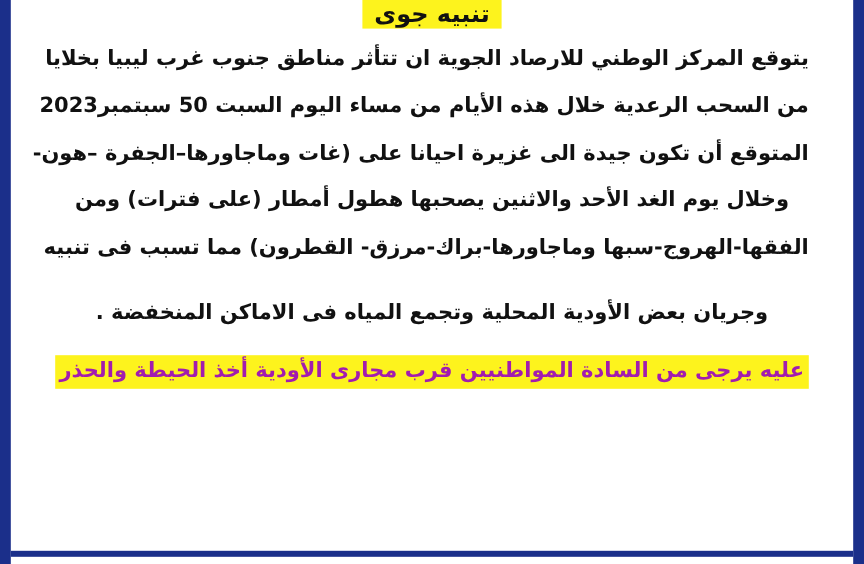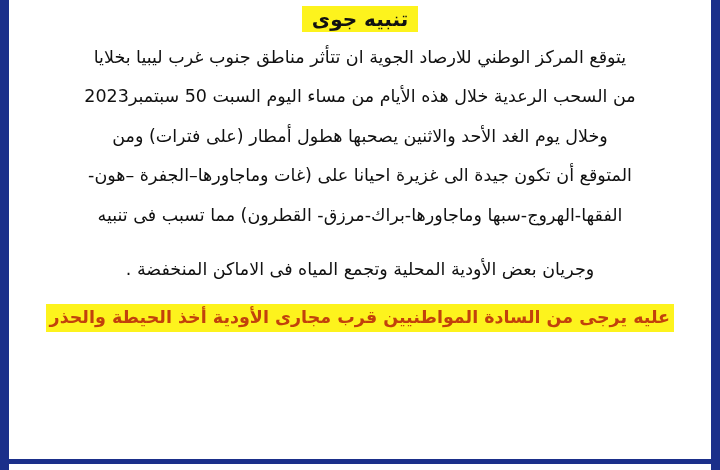--- a/index.html
+++ b/index.html
@@ -23,21 +23,21 @@
     border-right: 9px solid #1b2f8a;
     border-top: 0;
     border-bottom: 0;
   }
   .inner {
     position: absolute;
     top: 0;
     left: 9px;
     right: 9px;
     bottom: 0;
-    padding: 12px 28px;
+    padding: 4px 28px;
     box-sizing: border-box;
     display: flex;
     flex-direction: column;
     align-items: center;
   }
   .bottom-rule {
     position: absolute;
     left: 0;
     right: 0;
     bottom: 6px;
@@ -62,41 +62,41 @@
     direction: rtl;
   }
   .body-text {
     width: 100%;
     margin-top: 16px;
     text-align: center;
     direction: rtl;
   }
   .line {
     font-size: 17.5px;
-    font-weight: normal;
+    font-weight: bold;
     color: #111111;
     line-height: 1.05;
     margin: 0 0 21px 0;
     white-space: nowrap;
     direction: rtl;
   }
   .line.last {
     margin-bottom: 22px;
     margin-top: 36px;
   }
   .highlight-block {
     width: 100%;
     text-align: center;
     direction: rtl;
     margin-top: 4px;
   }
   .highlight {
     display: inline-block;
     background: #fdf31d;
-    color: #c2410c;
+    color: #a21caf;
     font-weight: bold;
     font-size: 17.5px;
     line-height: 1.45;
     padding: 1px 4px;
     direction: rtl;
     white-space: nowrap;
   }
 </style>
 </head>
 <body>
@@ -104,22 +104,22 @@
 <div class="page">
   <div class="inner">
 
     <div class="title-wrap">
       <span class="title">تنبيه جوى</span>
     </div>
 
     <div class="body-text">
       <p class="line">يتوقع المركز الوطني للارصاد الجوية  ان تتأثر  مناطق  جنوب غرب ليبيا بخلايا</p>
       <p class="line">من السحب الرعدية خلال هذه الأيام من مساء اليوم السبت 50 سبتمبر2023</p>
+      <p class="line">المتوقع أن تكون جيدة الى غزيرة احيانا على (غات وماجاورها–الجفرة –هون-</p>
       <p class="line">وخلال يوم الغد الأحد والاثنين  يصحبها هطول أمطار (على فترات) ومن</p>
-      <p class="line">المتوقع أن تكون جيدة الى غزيرة احيانا على (غات وماجاورها–الجفرة –هون-</p>
       <p class="line">الفقها-الهروج-سبها وماجاورها-براك-مرزق- القطرون) مما تسبب فى تنبيه</p>
       <p class="line last">وجريان بعض الأودية المحلية وتجمع المياه فى الاماكن المنخفضة .</p>
     </div>
 
     <div class="highlight-block">
       <span class="highlight">عليه يرجى من السادة المواطنيين  قرب مجارى الأودية  أخذ الحيطة والحذر</span>
     </div>
 
   </div>
   <div class="bottom-rule"></div>

